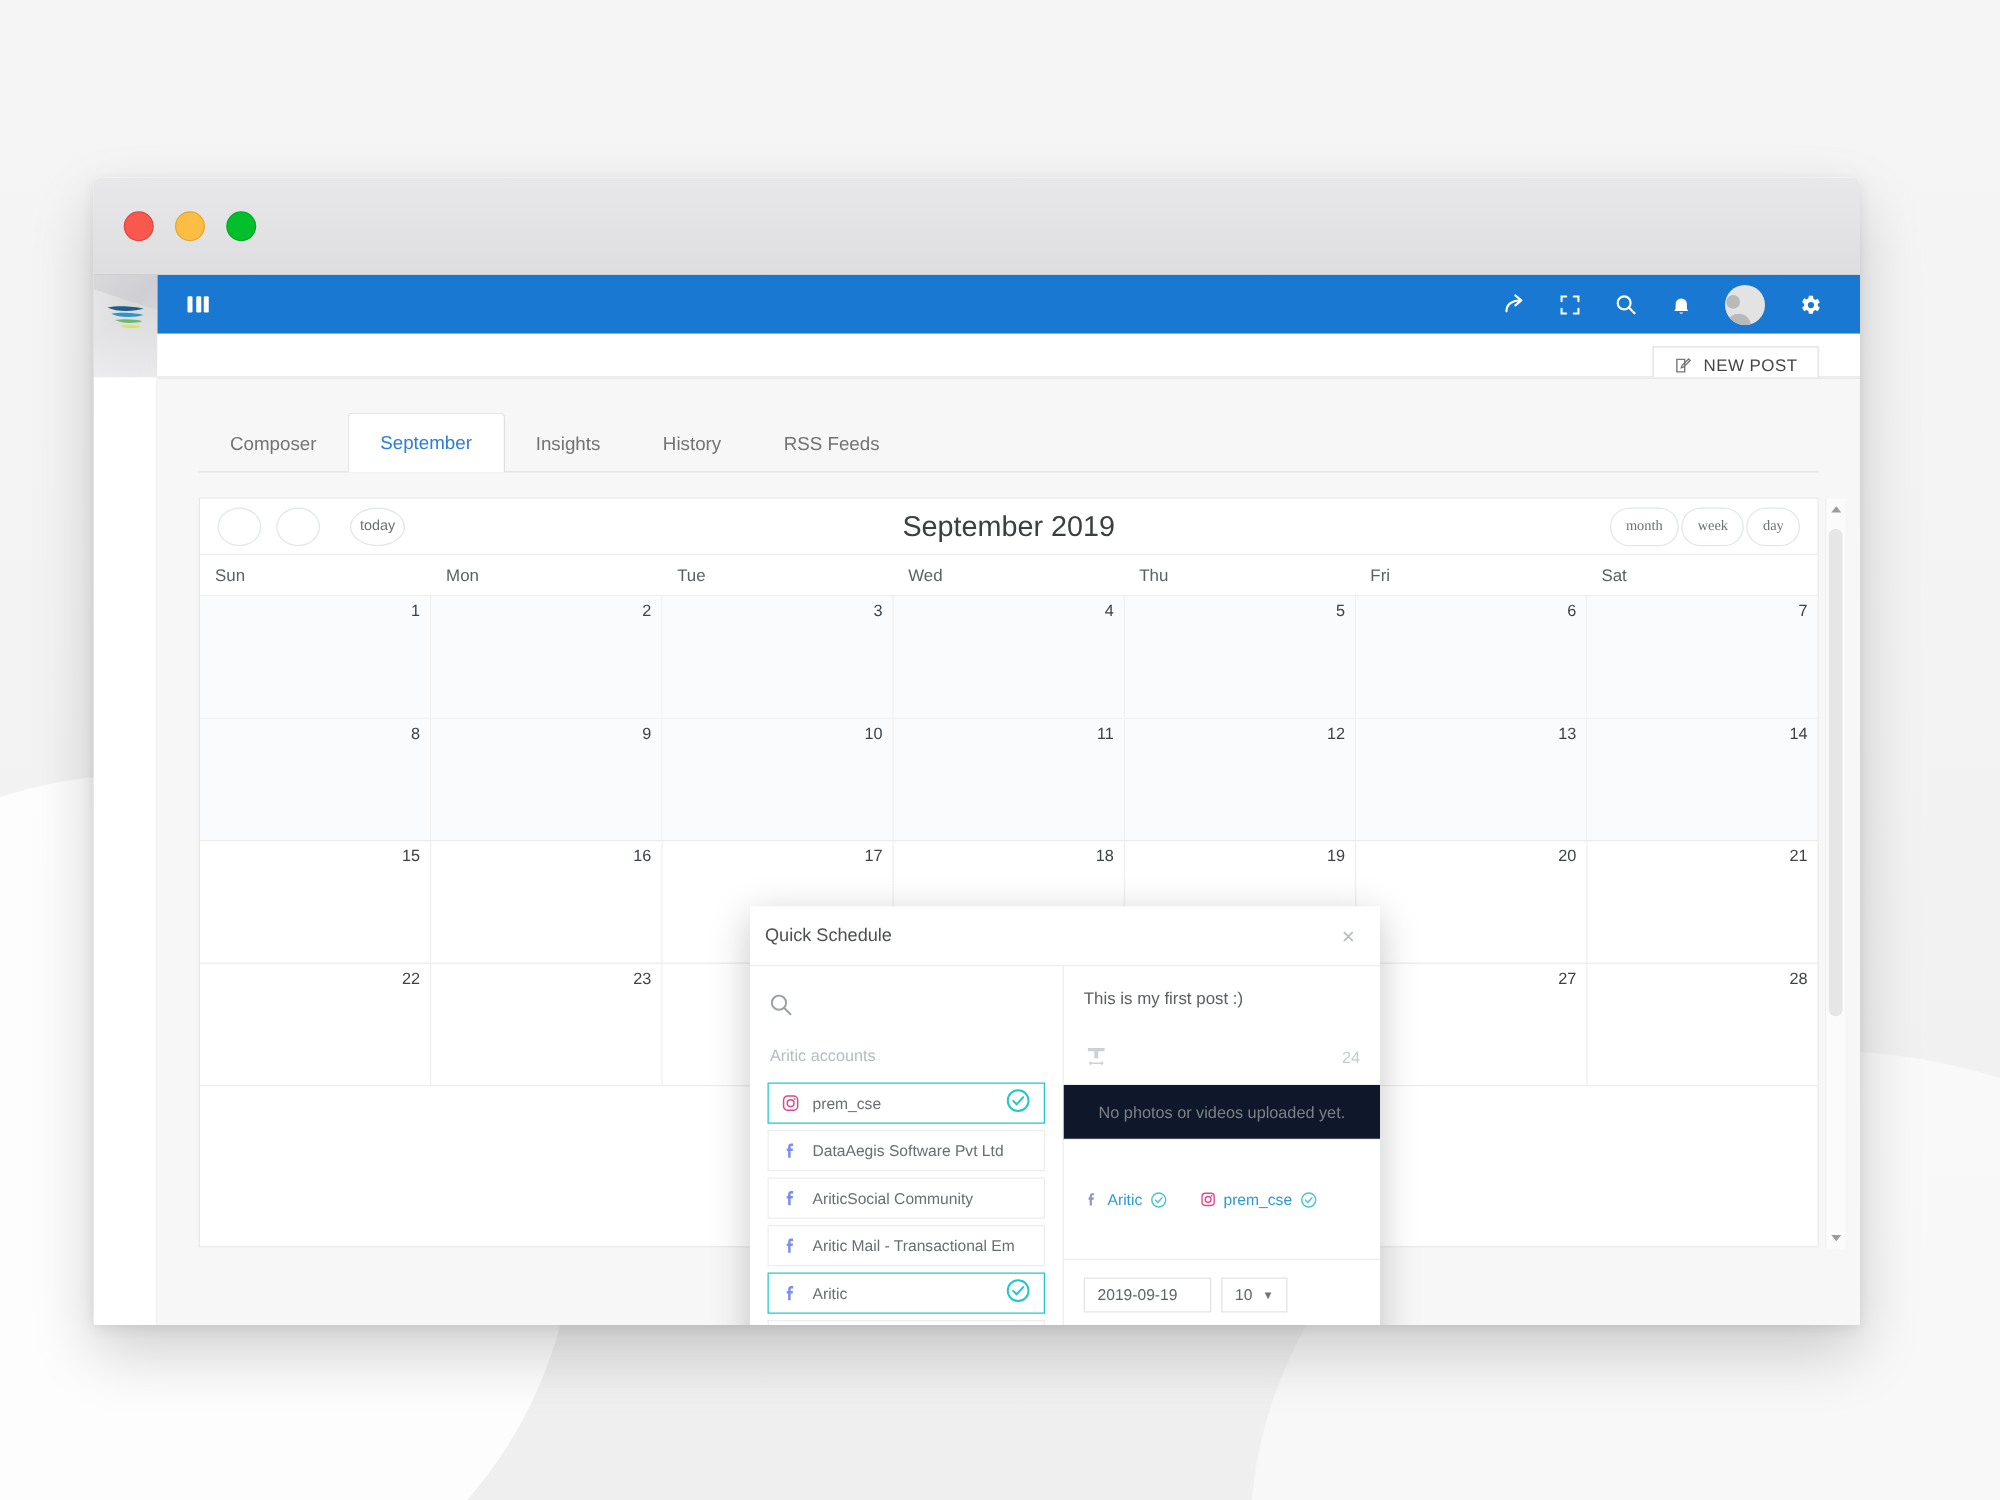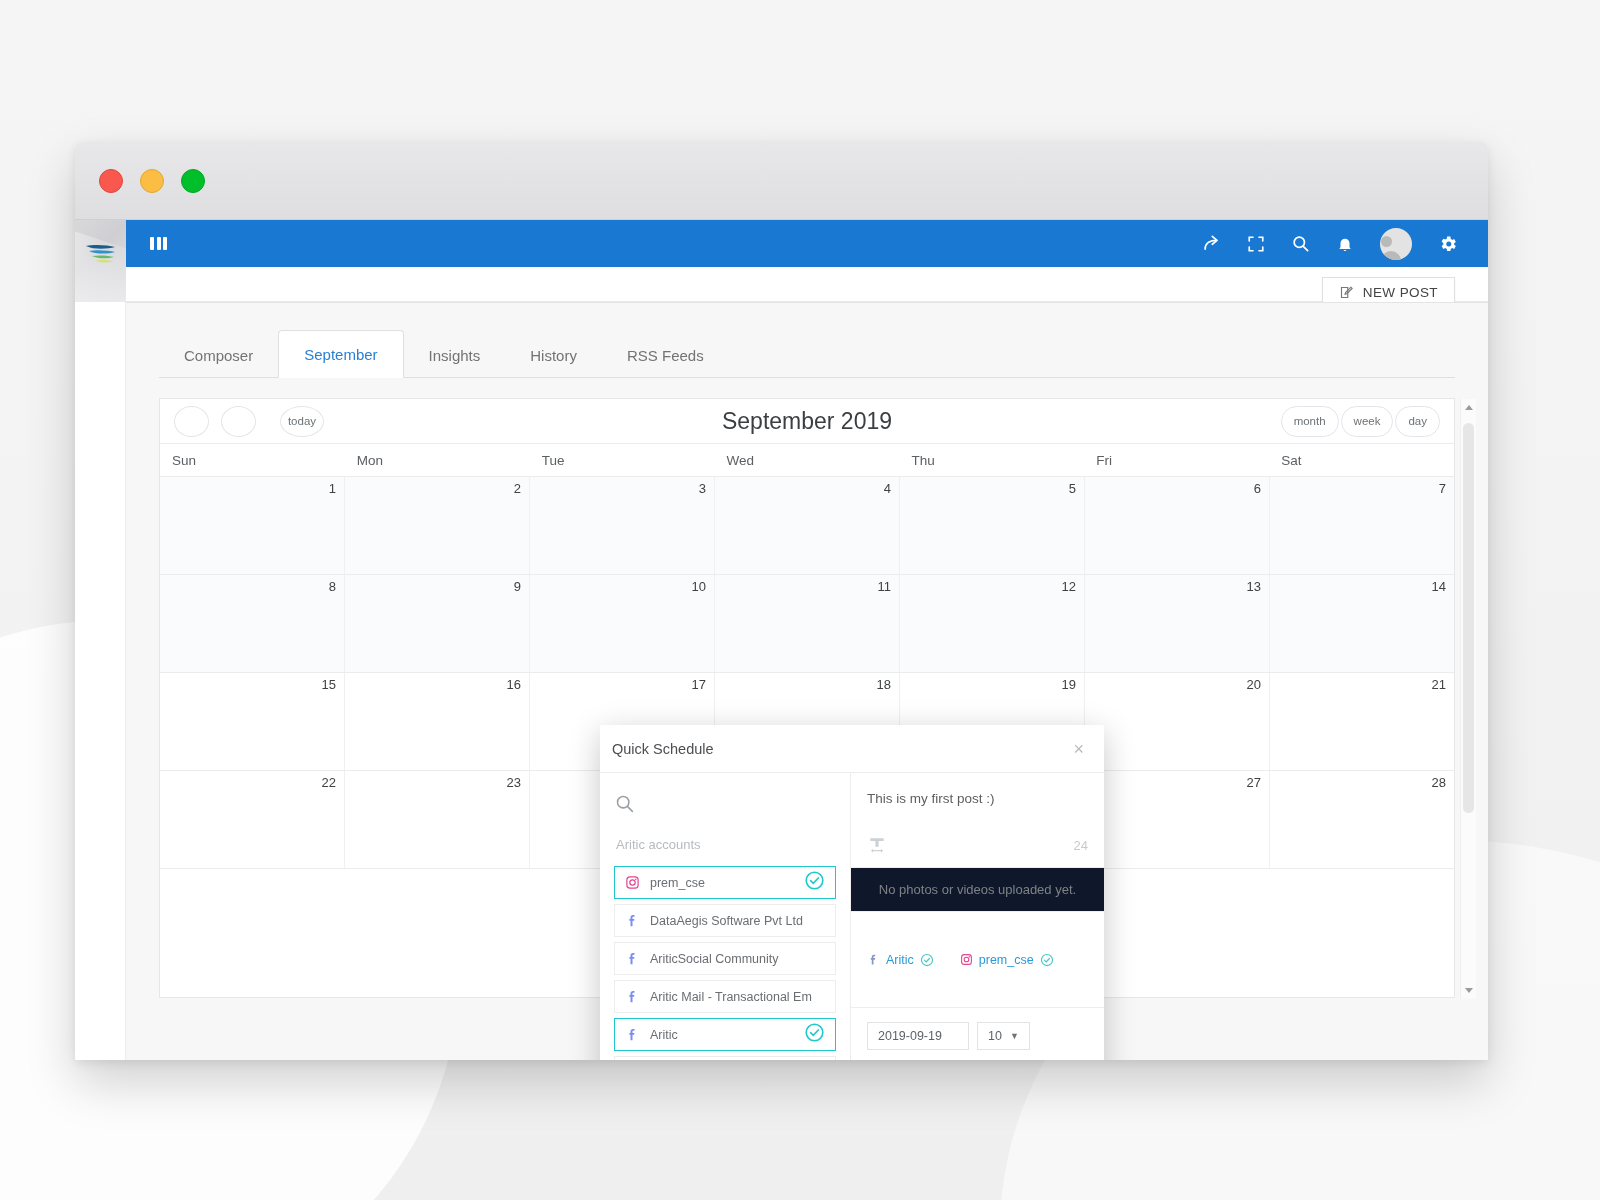--- a/index.html
+++ b/index.html
@@ -139,21 +139,21 @@
     width:35px; height:31px; display:flex; align-items:center; justify-content:center;
     font-size:11.5px; color:#6d7276; cursor:pointer;
   }
   .oval.arrow { width:35px; }
   .oval.today { width:44px; margin-left:12px; }
   .cal-title {
     position:absolute; left:0; right:0; text-align:center;
     font-size:23px; color:#3c3f41; pointer-events:none;
   }
   .viewbtns { margin-left:auto; display:flex; gap:2px; z-index:2;}
-  .viewbtns .oval { width:auto; padding:12px 12px; border-radius:40px; }
+  .viewbtns .oval { width:auto; padding:12px 12px; border-radius:40px;font-family:Liberation Serif, serif; }
   .dow-row { display:flex; height:33px; align-items:center; border-bottom:1px solid #ececec;}
   .dow { flex:1 1 0; font-size:13.5px; color:#5c6063; padding-left:12px; }
   .week { display:flex; height:98px; border-bottom:1px solid #ececec; }
   .week.past .day { background:#fafbfc; }
   .day { flex:1 1 0; border-right:1px solid #f0f0f0; position:relative; }
   .day:last-child { border-right:none; }
   .daynum { position:absolute; right:8px; top:4px; font-size:13px; color:#3f4245; }
   .scrollbar {
     position:absolute; right:-22px; top:0; width:16px; height:600px;
     background:#fbfbfb; border-left:1px solid #f0f0f0;

